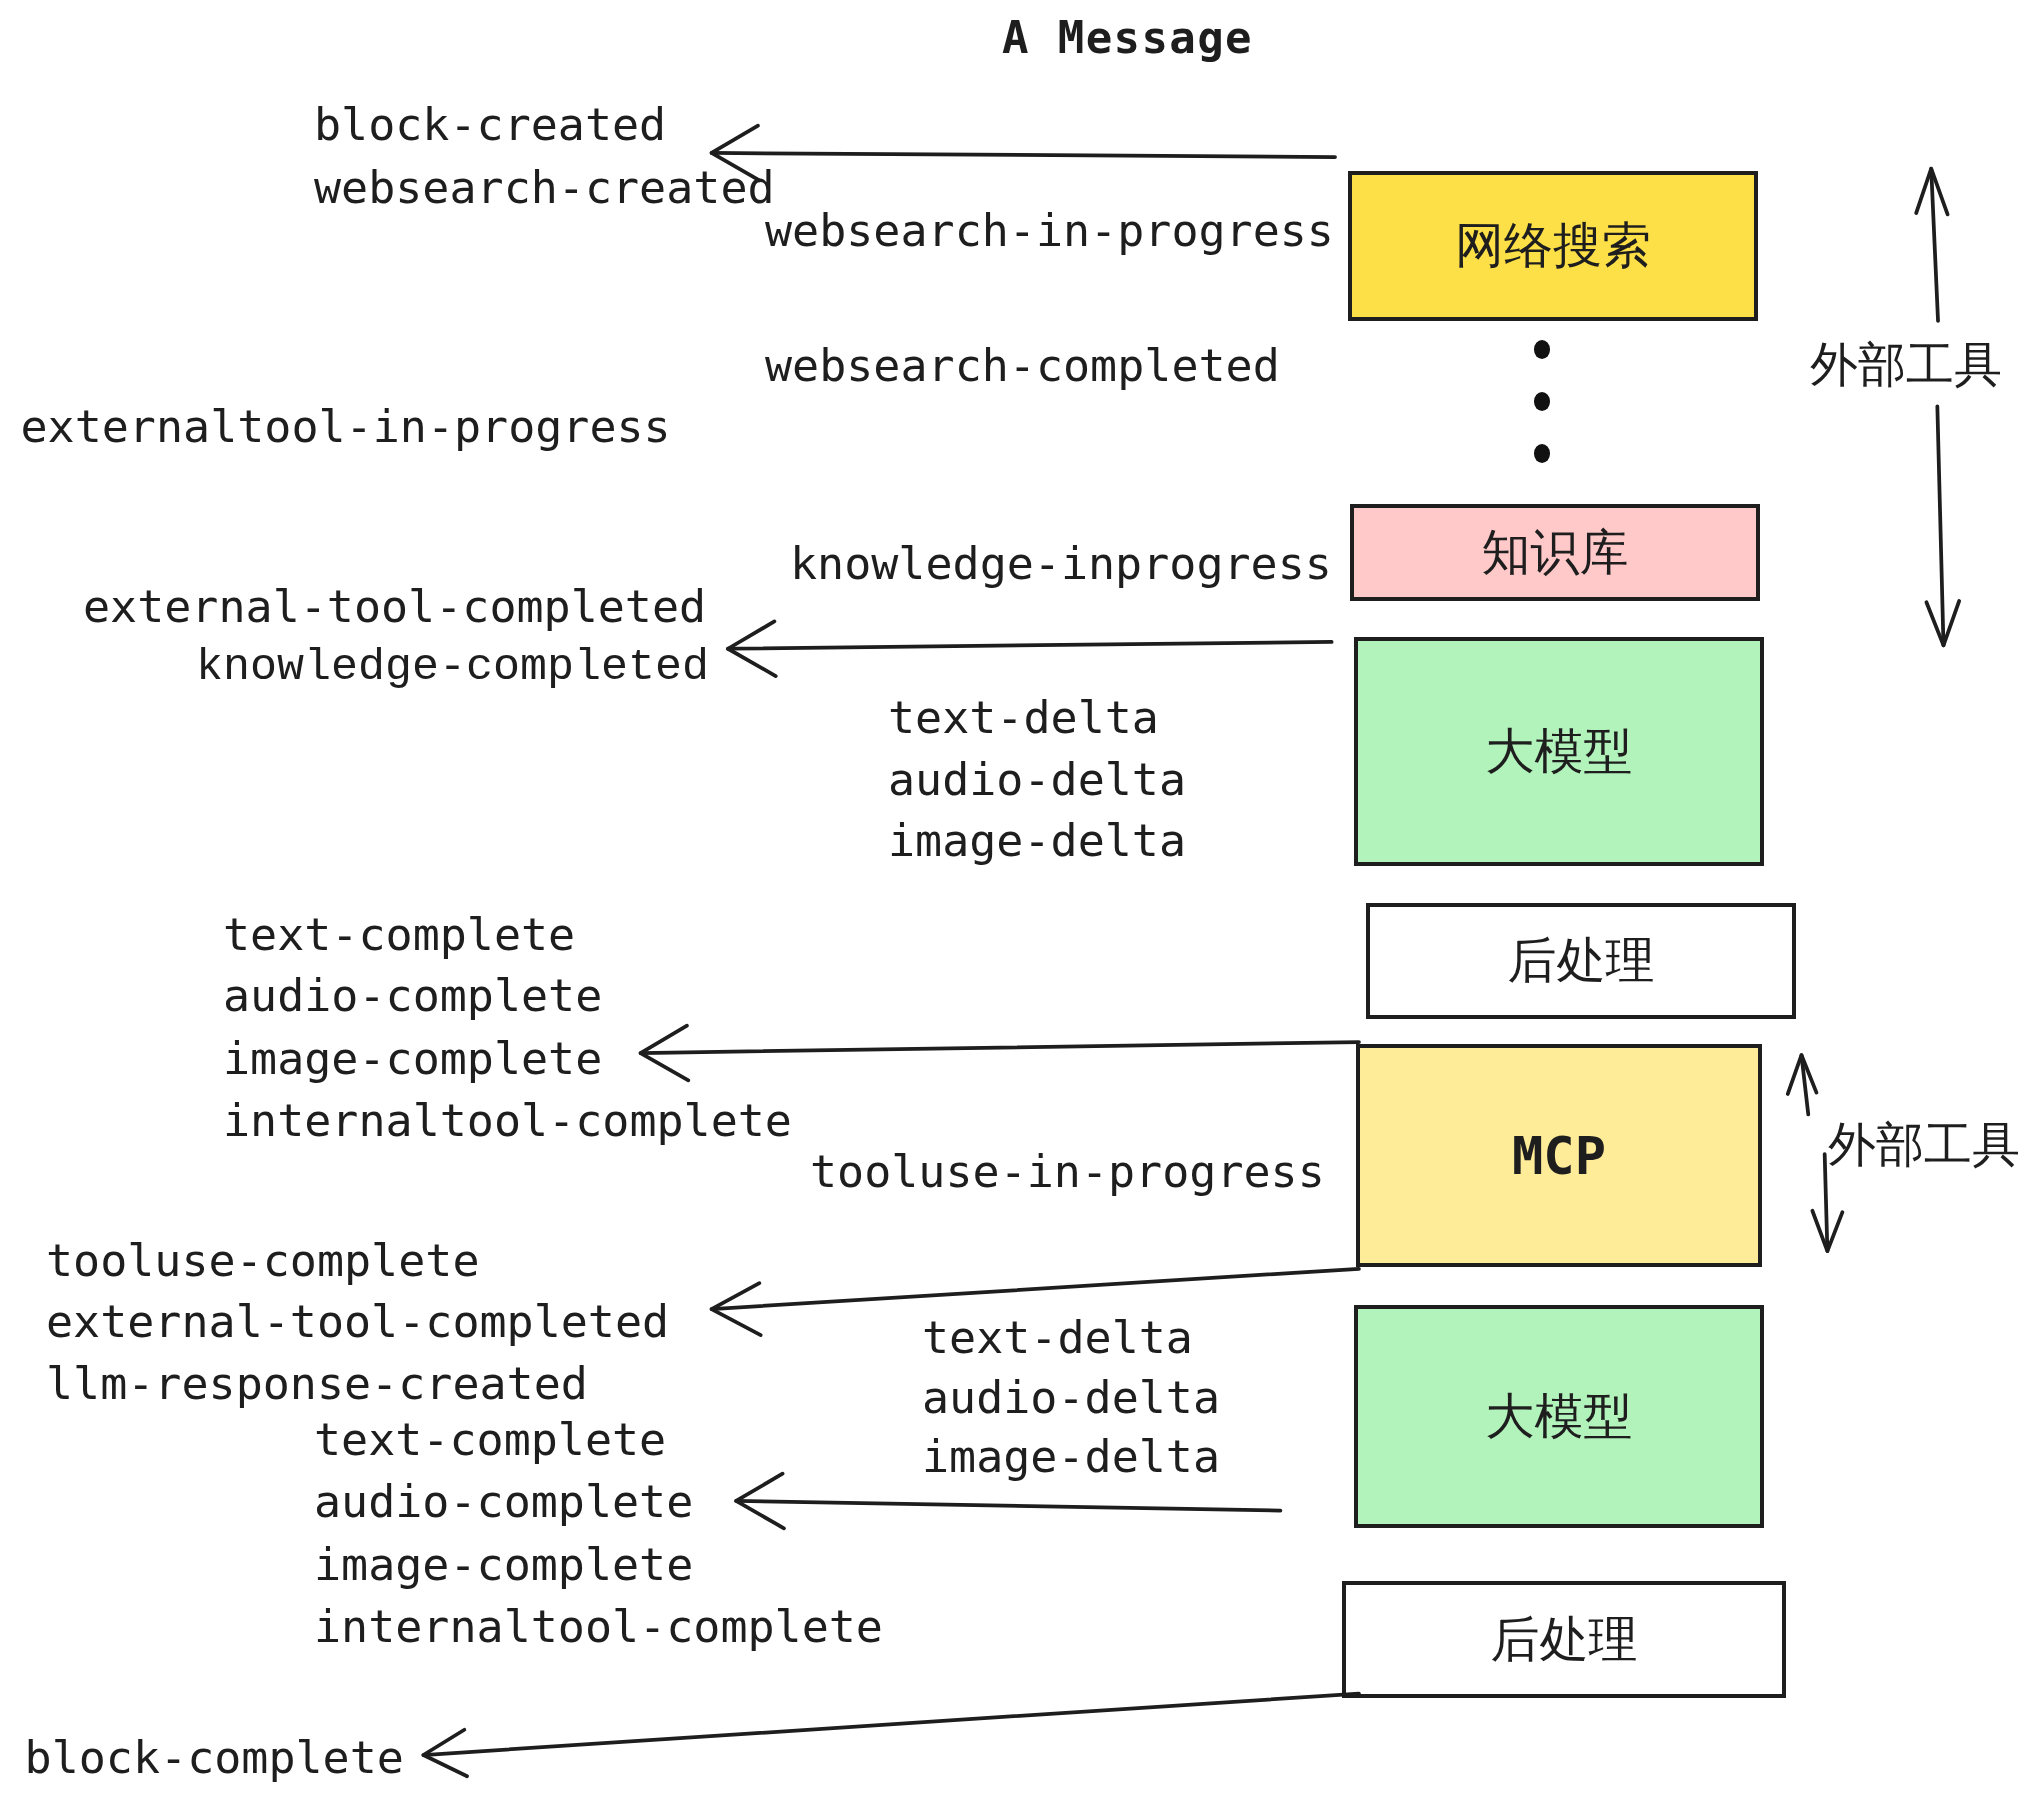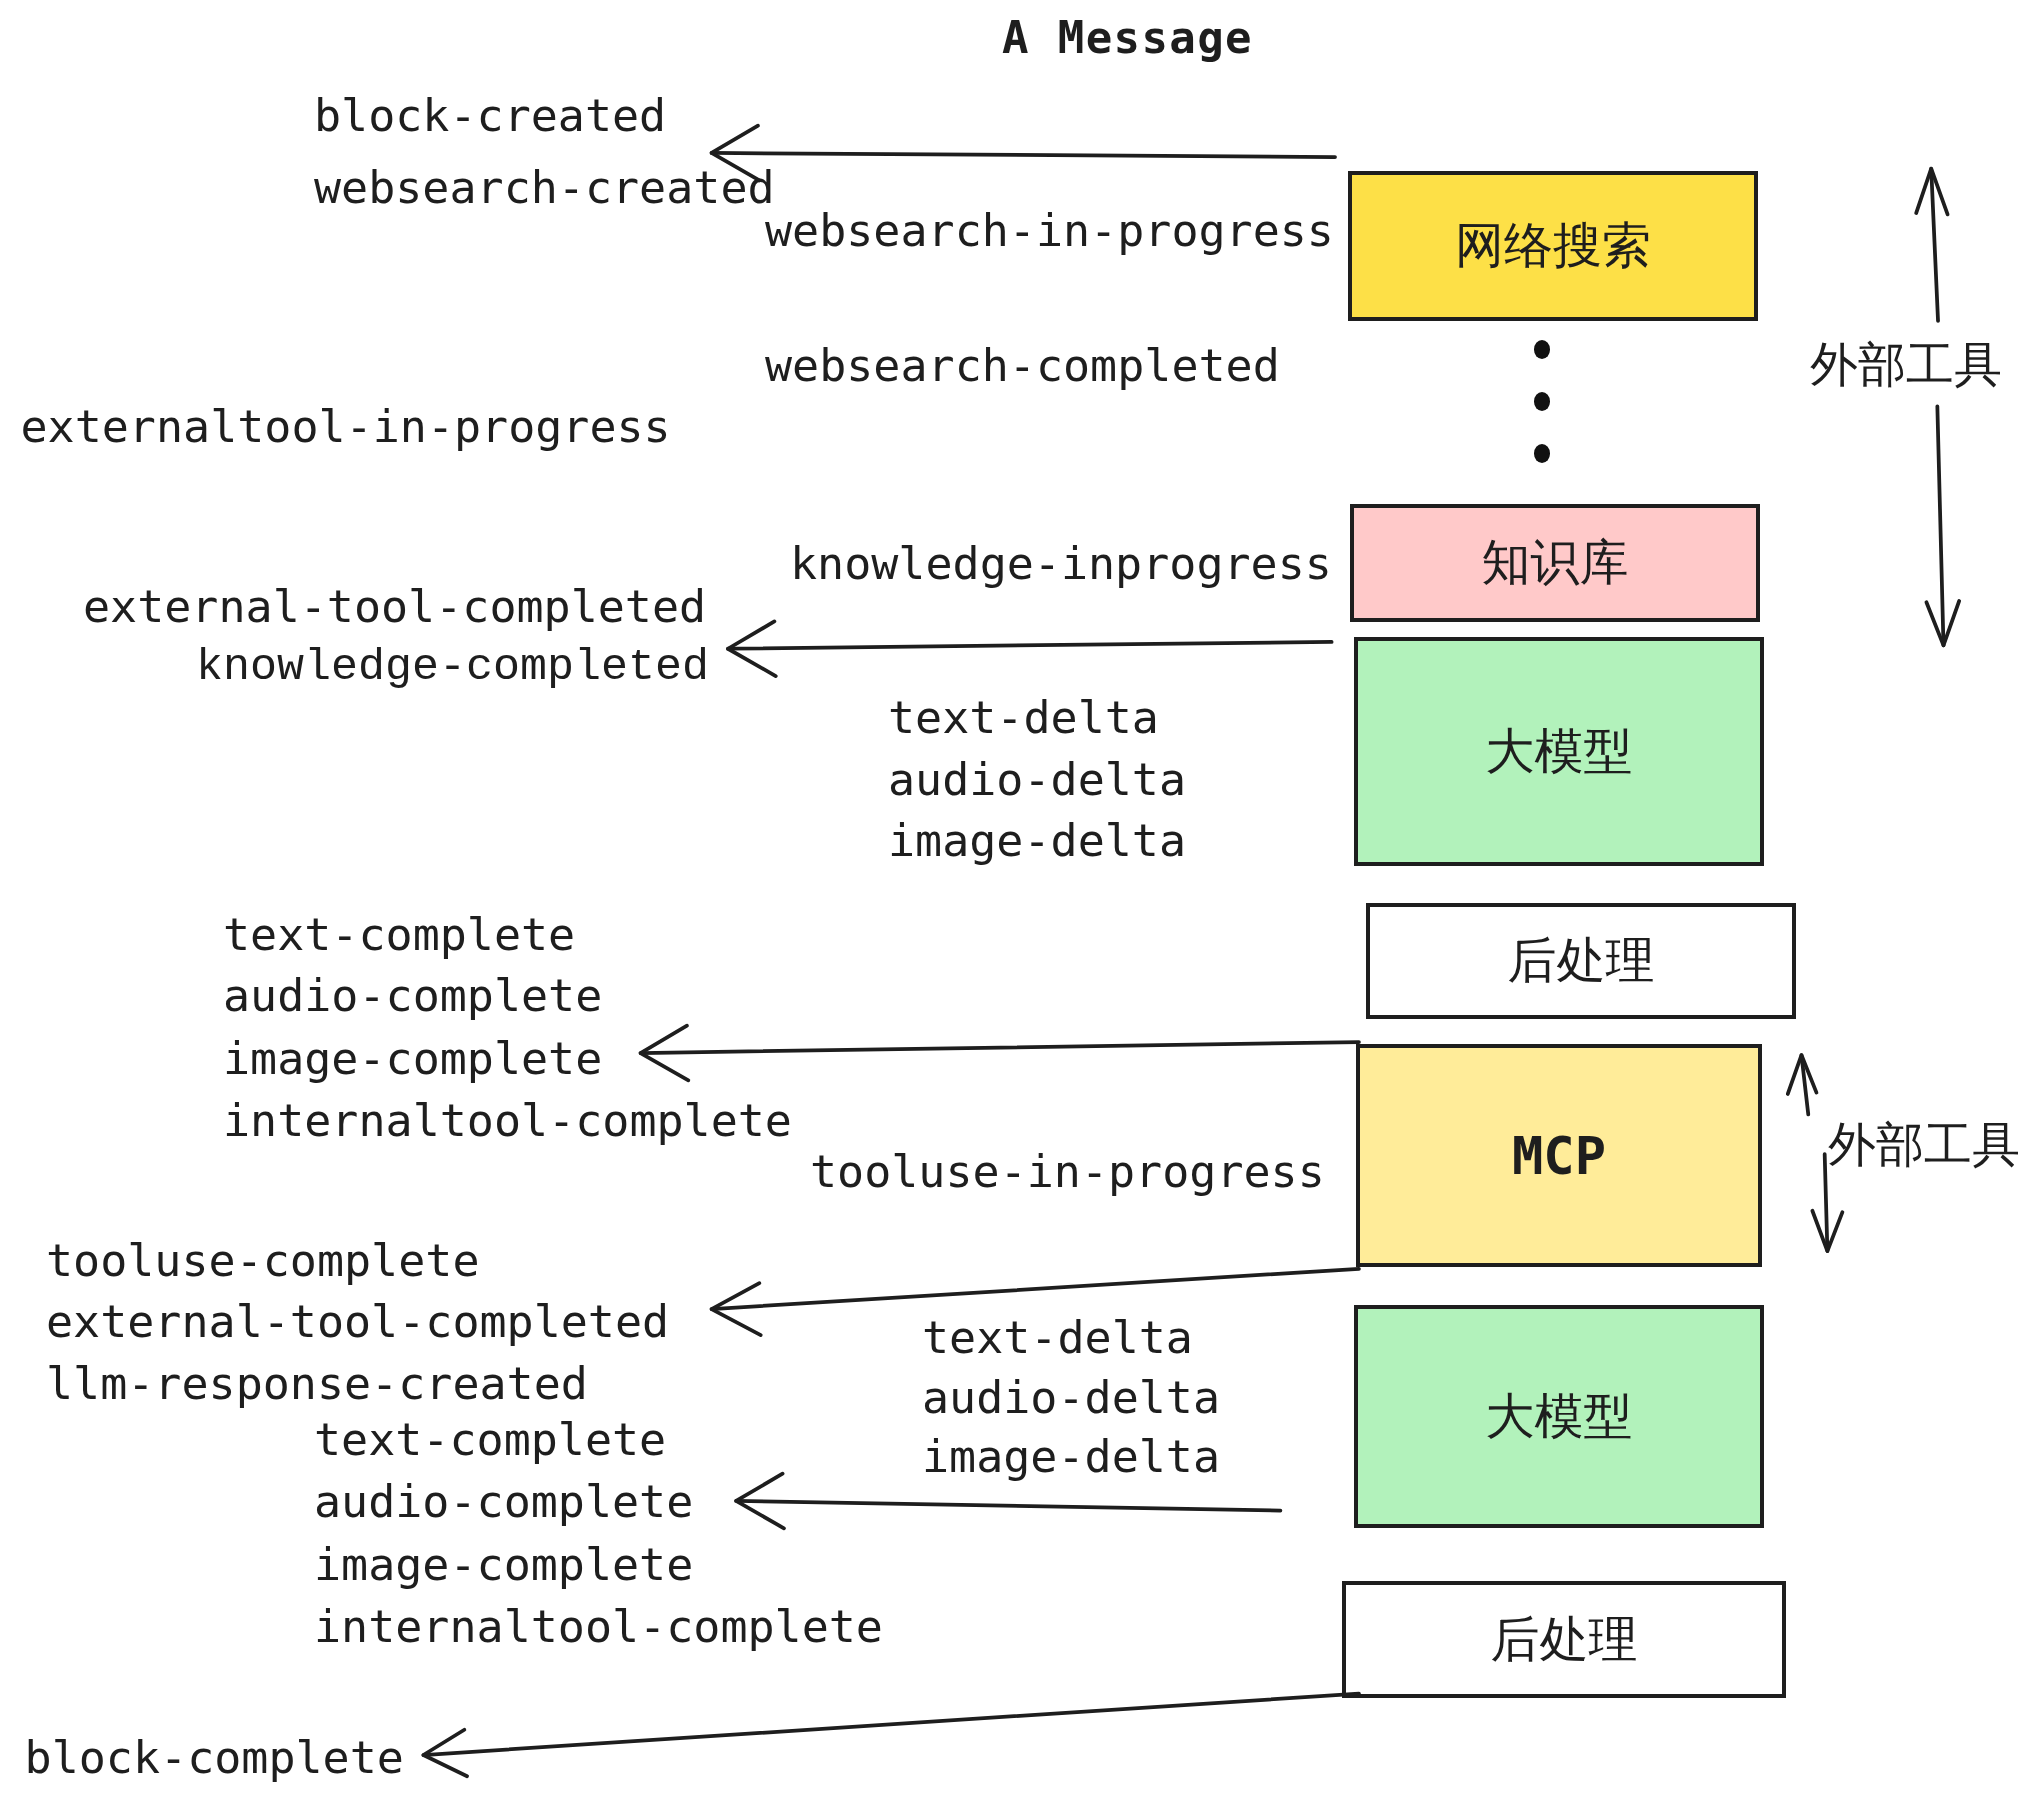--- a/index.html
+++ b/index.html
@@ -20,21 +20,21 @@
   .dots{position:absolute;}
   .dots i{display:block;width:16.4px;height:19px;border-radius:50%;background:#111;margin:0 0 33px 0;}
 </style>
 </head>
 <body>
 
 <div class="canvas">
 
   <div class="title" style="left:1002px;top:12.3px;">A Message</div>
 
-  <div class="ev" style="left:314px;top:93px;">block-created</div>
+  <div class="ev" style="left:314px;top:102px;">block-created</div>
   <div class="ev" style="left:314px;top:165px;">websearch-created</div>
   <div class="ev" style="left:765px;top:208px;">websearch-in-progress</div>
   <div class="ev" style="left:765px;top:295px;margin-top:48px;">websearch-completed</div>
   <div class="ev" style="left:20.5px;top:404px;">externaltool-in-progress</div>
   <div class="ev" style="left:782px;top:541px;margin-left:8px;">knowledge-inprogress</div>
   <div class="ev" style="left:83px;top:584px;">external-tool-completed</div>
   <div class="ev" style="left:196px;top:645px;font-family:Liberation Mono, monospace;">knowledge-completed</div>
 
   <div class="ev" style="left:888px;top:695px;">text-delta</div>
   <div class="ev" style="left:888px;top:757px;">audio-delta</div>
@@ -64,21 +64,21 @@
   <div class="box" style="left: 1348px; top: 171px; width: 410px; height: 150px; background: #fde047;">
     <span class="lbl">网络搜索</span>
   </div>
 
   <div class="dots" style="left:1534px;top:340px;">
     <i></i>
       <i></i>
       <i></i>
   </div>
 
-  <div class="box" style="left: 1350px; top: 504px; width: 410px; height: 118px; background: rgb(255, 201, 201);">
+  <div class="box" style="left: 1350px; top: 504px; width: 410px; height: 97px; background: rgb(255, 201, 201);">
     <span class="lbl">知识库</span>
   </div>
 
   <div class="box" style="left: 1354px; top: 637px; width: 410px; height: 229px; background: rgb(178, 242, 187);">
     <span class="lbl">大模型</span>
   </div>
 
   <div class="box" style="left: 1366px; top: 903px; width: 430px; height: 116px; background: rgb(255, 255, 255);">
     <span class="lbl">后处理</span>
   </div>

